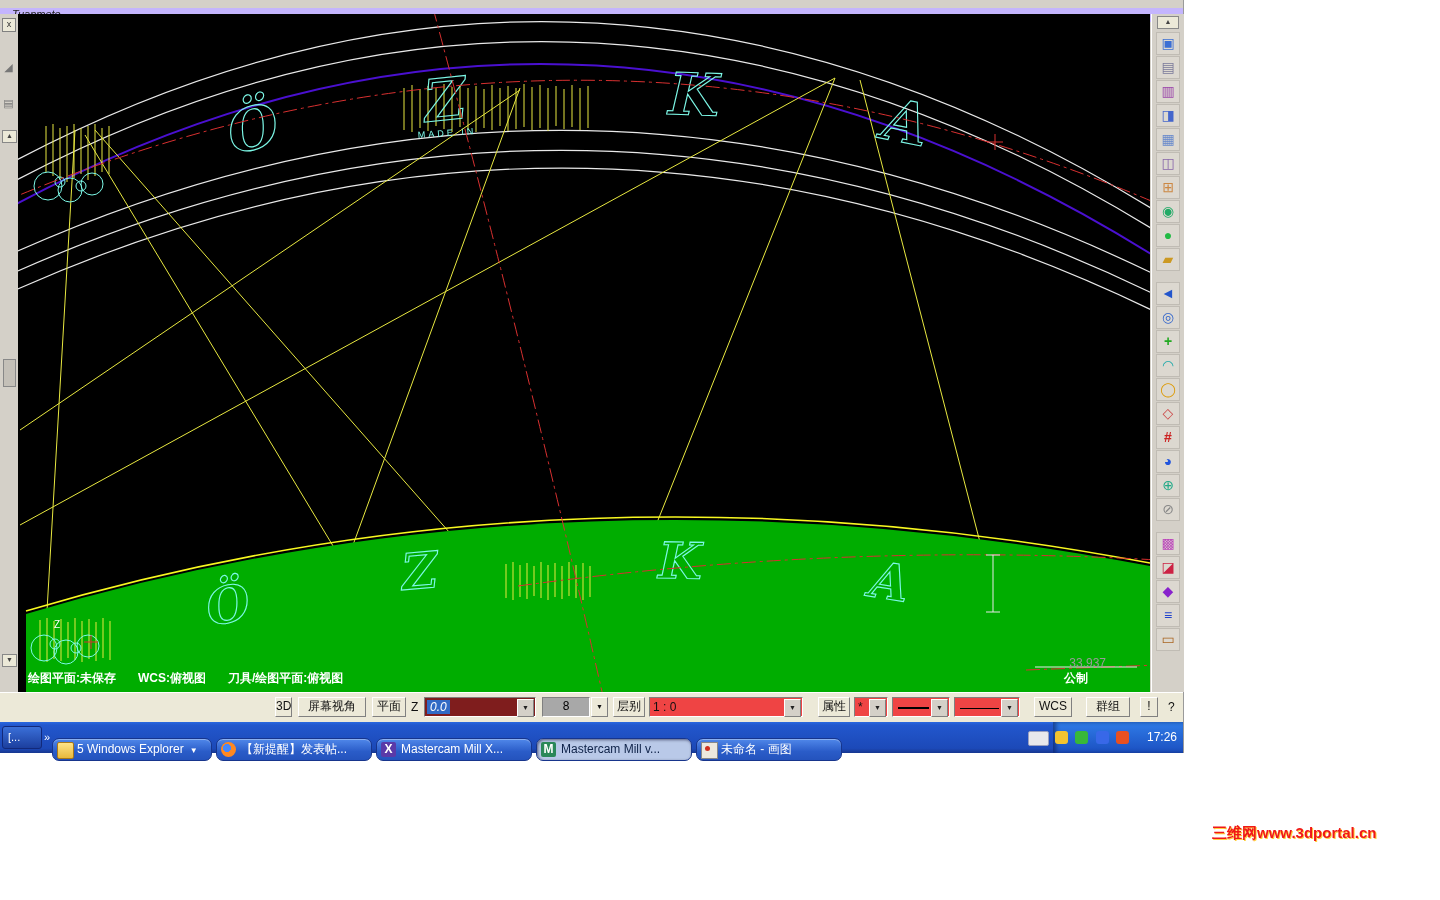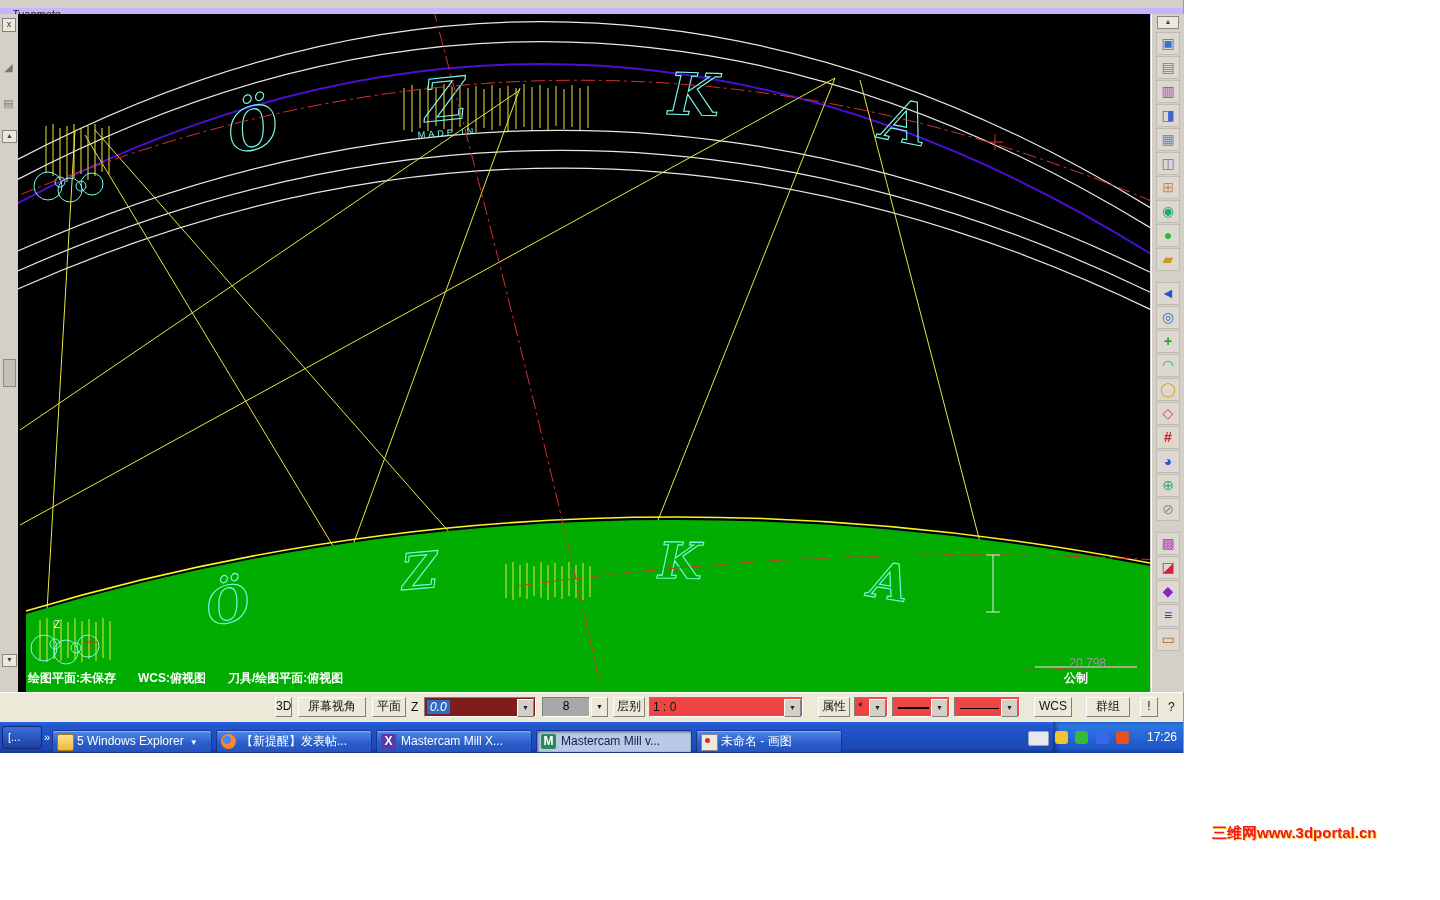--- a/index.html
+++ b/index.html
@@ -36,21 +36,21 @@
   .combo-arrow{position:absolute;right:1px;top:1px;width:15px;height:16px;background:#d4d0c8;border:1px solid;border-color:#fff #808080 #808080 #fff;font-size:7px;line-height:15px;text-align:center;color:#222;}
   .z-combo{background:#7f1d1d;font-style:italic;}
   .z-combo .sel{position:absolute;left:2px;top:2px;background:#316ac5;color:#fff;padding:0 3px;}
   .depth-box{position:absolute;top:4px;height:20px;box-sizing:border-box;background:#a8a8a8;border:1px solid;border-color:#808080 #fff #fff #808080;font-size:12px;text-align:center;line-height:17px;color:#000;}
   .line-sample-thick{position:absolute;left:5px;right:20px;top:9px;height:2px;background:#000;}
   .line-sample-thin{position:absolute;left:5px;right:20px;top:10px;height:1px;background:#000;}
   
   .taskbar{position:absolute;left:0;top:722px;width:1183px;height:31px;background:linear-gradient(#2a68e0 0%,#2257cd 10%,#1c49b8 85%,#16368f 100%);}
   .qbtn{position:absolute;left:2px;top:4px;width:40px;height:23px;box-sizing:border-box;border-radius:3px;background:linear-gradient(#3a6fd8,#1c3f9e);border:1px solid #12297a;color:#fff;font-size:11px;line-height:21px;padding-left:5px;}
   .qchevron{position:absolute;left:44px;top:9px;color:#fff;font-size:11px;}
-  .tbtn{position:absolute;top:8px;height:23px;box-sizing:border-box;border-radius:2px;background:linear-gradient(#5088ea,#2a5cc8 60%,#2453bd);border:1px solid #17358c;color:#fff;font-size:12px;line-height:20px;padding:0 6px 13px 24px;box-shadow:inset 0 1px 0 rgba(255,255,255,.35);white-space:nowrap;overflow:hidden;cursor:default;}
+  .tbtn{position:absolute;top:16px;height:23px;box-sizing:border-box;border-radius:7px;background:linear-gradient(#5088ea,#2a5cc8 60%,#2453bd);border:1px solid #17358c;color:#fff;font-size:12px;line-height:20px;padding:0 6px 13px 24px;box-shadow:inset 0 1px 0 rgba(255,255,255,.35);white-space:nowrap;overflow:hidden;cursor:default;}
   .tbtn.pressed{background:#b9c9e8;color:#0e2248;box-shadow:inset 1px 1px 3px rgba(0,0,40,.55);}
   .ticon{position:absolute;left:4px;top:3px;width:15px;height:15px;}
   .icon-folder{background:linear-gradient(#ffe488,#e8b93c);border:1px solid #a87818;border-radius:2px;}
   .icon-firefox{background:radial-gradient(circle at 40% 40%,#4488ff 0 32%,#ff8820 33% 100%);border-radius:50%;}
   .icon-mcx{color:#fff;font-weight:bold;font-size:12px;line-height:15px;text-align:center;background:#5a3aa8;border-radius:2px;}
   .icon-mcx2{color:#fff;font-weight:bold;font-size:12px;line-height:15px;text-align:center;background:#2a8858;border-radius:2px;}
   .icon-paint{background:#ece8de;border:1px solid #888;}
   .icon-paint::before{content:"";position:absolute;left:3px;top:3px;width:5px;height:5px;background:#d03020;border-radius:50%;}
   .tbtn .grp-arrow{font-size:8px;margin-left:6px;}
   .kbd{position:absolute;left:1028px;top:9px;width:19px;height:13px;background:#e8e8ec;border:1px solid #9aa0c0;border-radius:2px;}
@@ -155,21 +155,21 @@
           <line x1="968" y1="541" x2="982" y2="541"></line>
           <line x1="968" y1="598" x2="982" y2="598"></line>
           <line x1="1017" y1="653" x2="1119" y2="653"></line>
         </g>
         <text x="36" y="614" font-size="10" fill="#ffffff">Z</text>
       </svg>
 
       <div class="status">
         <span>绘图平面:未保存</span><span>WCS:俯视图</span><span>刀具/绘图平面:俯视图</span>
       </div>
-      <div class="dim">20.798</div>
+      <div class="dim">33.937</div>
       <div class="units">公制</div>
     </div>
 
     <div class="right-toolbar">
       <div class="rt-up">▲</div>
       <div class="rt-icon" style="color:#3b6fd4">▣</div>
       <div class="rt-icon" style="color:#7a7a9a">▤</div>
       <div class="rt-icon" style="color:#9a44aa">▥</div>
       <div class="rt-icon" style="color:#4466cc">◨</div>
       <div class="rt-icon" style="color:#6688cc">▦</div>

